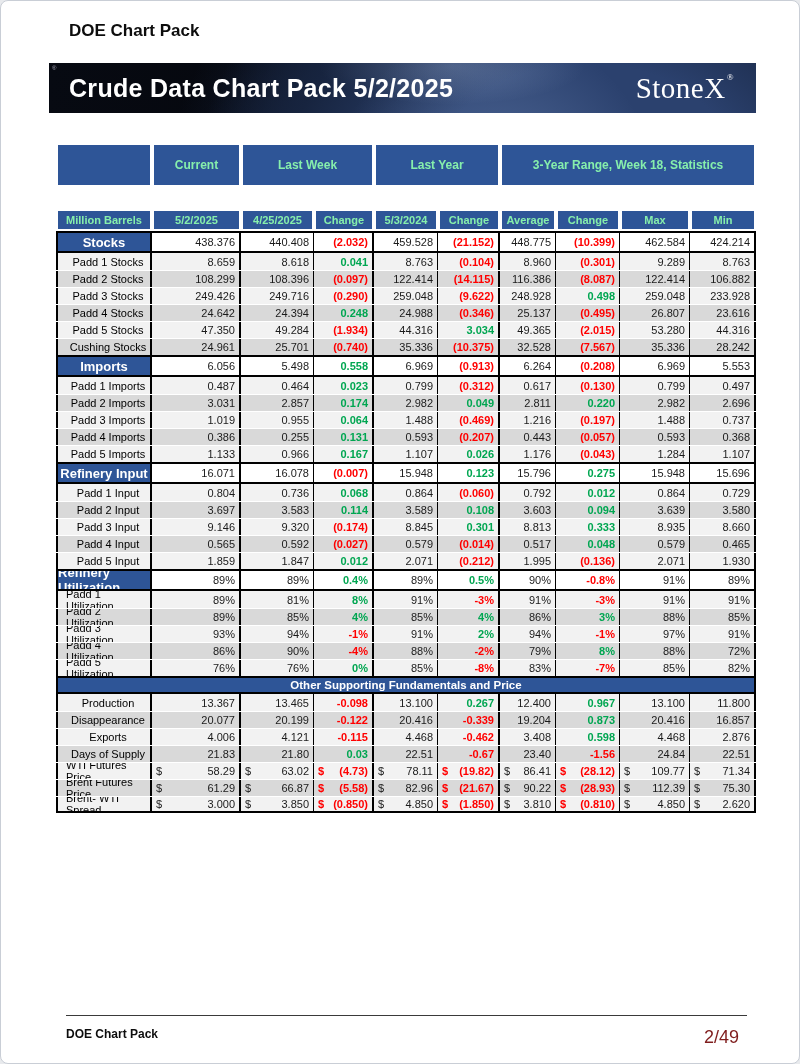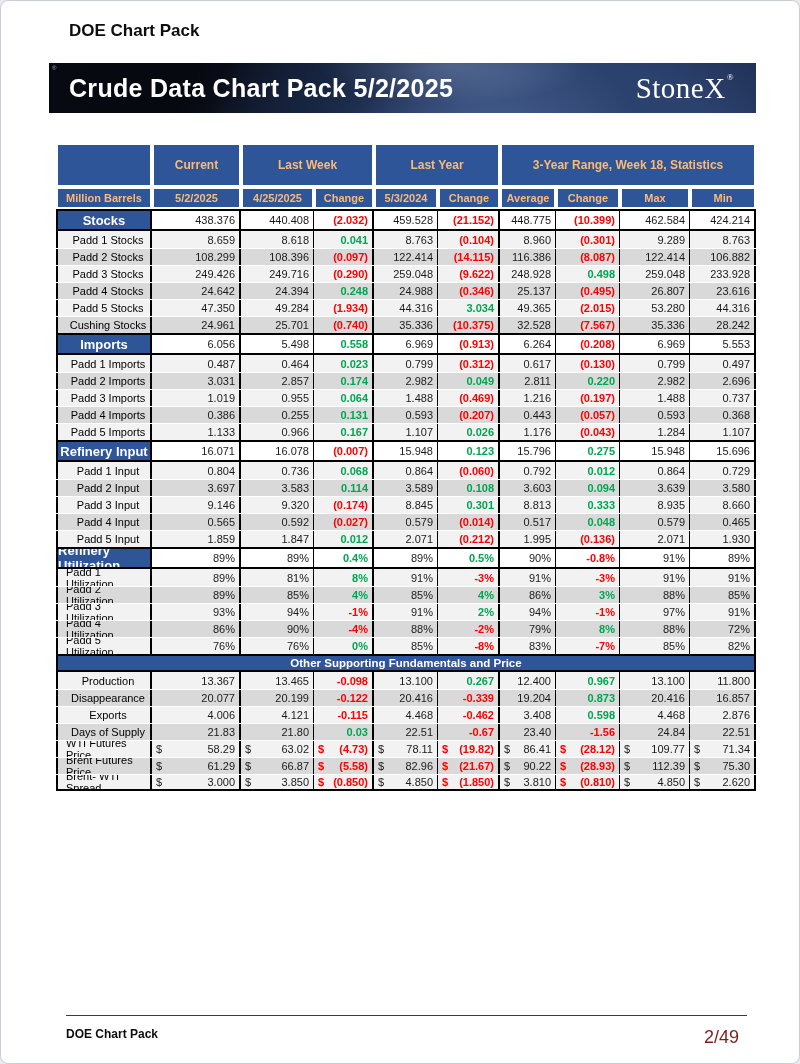--- a/index.html
+++ b/index.html
@@ -18,26 +18,26 @@
       radial-gradient(ellipse 720px 520px at 90% 260%, #1c2c4e 42%, transparent 72%),
       linear-gradient(95deg, #070a12 0%, #05070d 42%, #0b1226 72%, #070c19 100%);}
   .reg-tl{position:absolute;left:3px;top:2px;font-size:6px;color:#aab;}
   .banner-title{font-size:25px;font-weight:700;color:#fff;letter-spacing:.3px;}
   .logo{font-family:"Liberation Serif",serif;font-size:29px;color:#fff;letter-spacing:.5px;}
   .logo sup{font-size:9px;vertical-align:18px;margin-left:1px;}
   
   #crude-table{position:absolute;left:55px;top:142px;width:700px;font-size:11px;}
   .t-row{display:grid;grid-template-columns:96px 89px 73px 60px 64px 62px 56px 64px 70px 66px;}
   .t-row.h1{height:44px;}
-  .t-row.h2{height:22px;}
+  .t-row.h2{height:22px;margin-top:22px;}
   .t-row.sec{height:22px;}
   .t-row.sub{height:17px;}
   .cell{display:flex;align-items:center;justify-content:center;overflow:hidden;}
   .hc{background:#2e5597;background-clip:padding-box;border:2px solid #fff;
-      color:#fdba74;font-weight:700;display:flex;align-items:center;justify-content:center;}
+      color:#86efac;font-weight:700;display:flex;align-items:center;justify-content:center;}
   .h1 .hc{font-size:12px;}
   .h2 .hc{font-size:11px;}
   .lbl{font-size:11px;color:#000;padding-left:8px;}
   .lbl-blue{background:#2e5597;color:#fff;font-weight:700;font-size:13px;}
   .num{justify-content:flex-end;padding-right:4px;color:#1a1a1a;}
   .s-r{color:#ff0000;font-weight:700;}
   .s-g{color:#00a651;font-weight:700;}
   .acct{padding:0;}
   .acct .aw{width:100%;display:flex;justify-content:space-between;padding:0 4px 0 4px;}
   .sec{border-top:2px solid #000;border-bottom:2px solid #000;background:#fff;}

